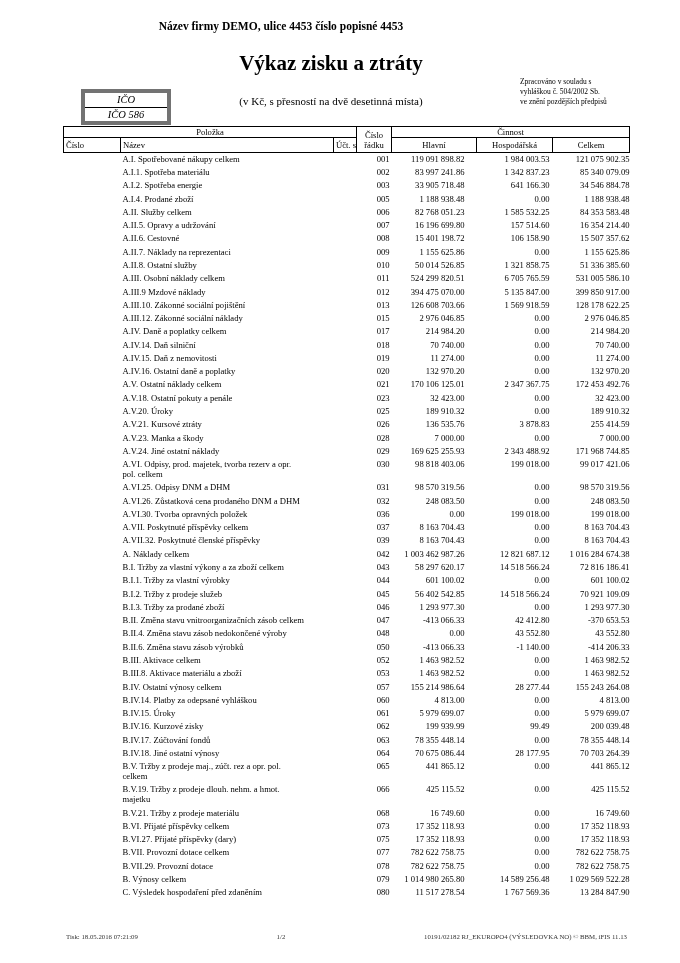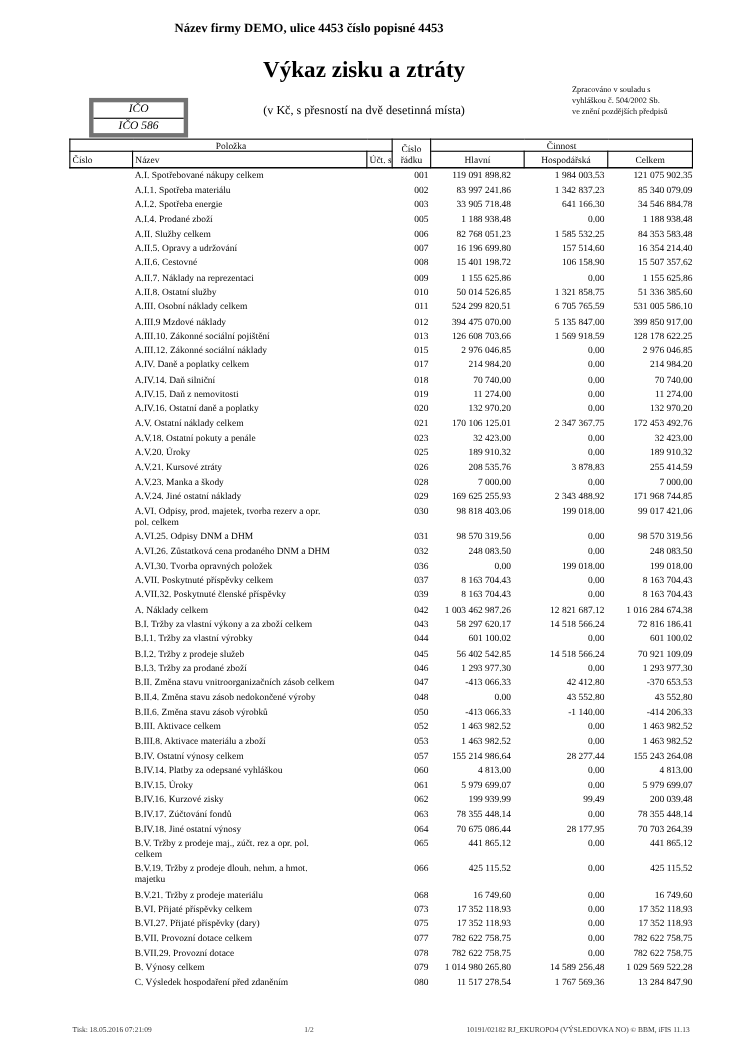--- a/index.html
+++ b/index.html
@@ -309,21 +309,21 @@
           <td class="c-radek">025</td>
           <td class="c-num c-hlavni">189 910.32</td>
           <td class="c-num c-hosp">0.00</td>
           <td class="c-num c-celkem">189 910.32</td>
         </tr>
         <tr>
           <td class="c-cislo"></td>
           <td class="c-nazev">A.V.21. Kursové ztráty</td>
           <td class="c-uct"></td>
           <td class="c-radek">026</td>
-          <td class="c-num c-hlavni">208 535.76</td>
+          <td class="c-num c-hlavni">136 535.76</td>
           <td class="c-num c-hosp">3 878.83</td>
           <td class="c-num c-celkem">255 414.59</td>
         </tr>
         <tr>
           <td class="c-cislo"></td>
           <td class="c-nazev">A.V.23. Manka a škody</td>
           <td class="c-uct"></td>
           <td class="c-radek">028</td>
           <td class="c-num c-hlavni">7 000.00</td>
           <td class="c-num c-hosp">0.00</td>

